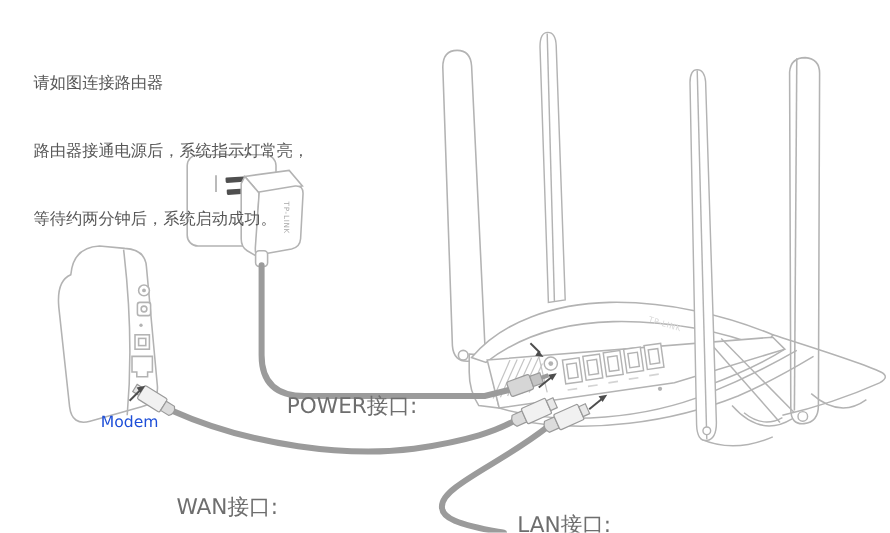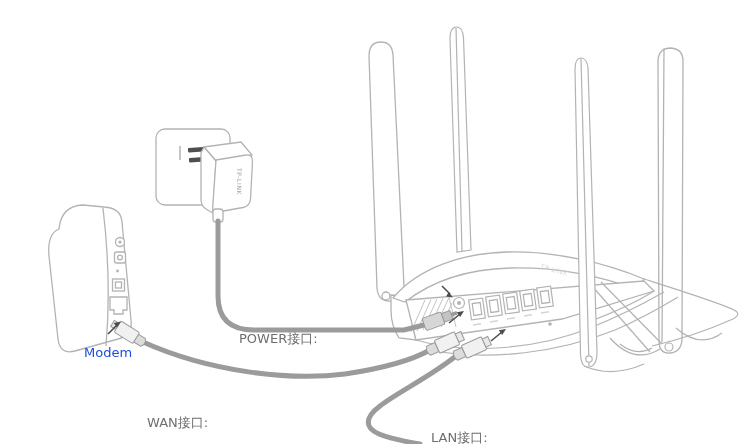--- a/index.html
+++ b/index.html
@@ -3,21 +3,21 @@
 <meta charset="utf-8">
 <style>
   html,body{margin:0;padding:0;background:#fff;}
   .stage{
     position:relative;width:742px;height:444px;background:#ffffff;overflow:hidden;
     font-family:"DejaVu Sans","Liberation Sans",sans-serif;
   }
   .diagram-svg{position:absolute;left:0;top:0;width:742px;height:444px;}
   .txt{position:absolute;white-space:pre;}
   .instructions{left:28px;top:22px;font-size:13.5px;line-height:19px;color:#575757;}
-  .callout{font-size:13px;line-height:18.5px;color:#6e6e6e;}
+  .callout{font-size:18px;line-height:18.5px;color:#6e6e6e;}
   .callout-power{left:239px;top:293px;}
   .callout-wan{left:147px;top:377px;}
   .callout-lan{left:431px;top:392px;}
   .modem-label{left:84px;top:345px;font-size:13px;color:#1d4ed8;}
 </style>
 </head>
 <body>
 
 <div class="stage">
 
@@ -173,20 +173,25 @@
     <g stroke="#4d4d4d" stroke-width="1.6" fill="#4d4d4d">
       <path d="M 449,323 L 460,314" fill="none"></path>
       <path d="M 464,311 L 456.8,312.3 L 460.2,317 Z" stroke="none"></path>
     </g>
     <g stroke="#4d4d4d" stroke-width="1.6" fill="#4d4d4d">
       <path d="M 491,341 L 502,332" fill="none"></path>
       <path d="M 506,329 L 498.8,330.3 L 502.2,335 Z" stroke="none"></path>
     </g>
   </svg>
 
+  <div class="txt instructions">
+    <div>请如图连接路由器</div>
+    <div>路由器接通电源后，系统指示灯常亮，</div>
+    <div>等待约两分钟后，系统启动成功。</div>
+  </div>
 
   <div class="txt callout callout-power">
     <div>POWER接口:</div>
   </div>
 
   <div class="txt callout callout-wan">
     <div>WAN接口:</div>
     
     
     

